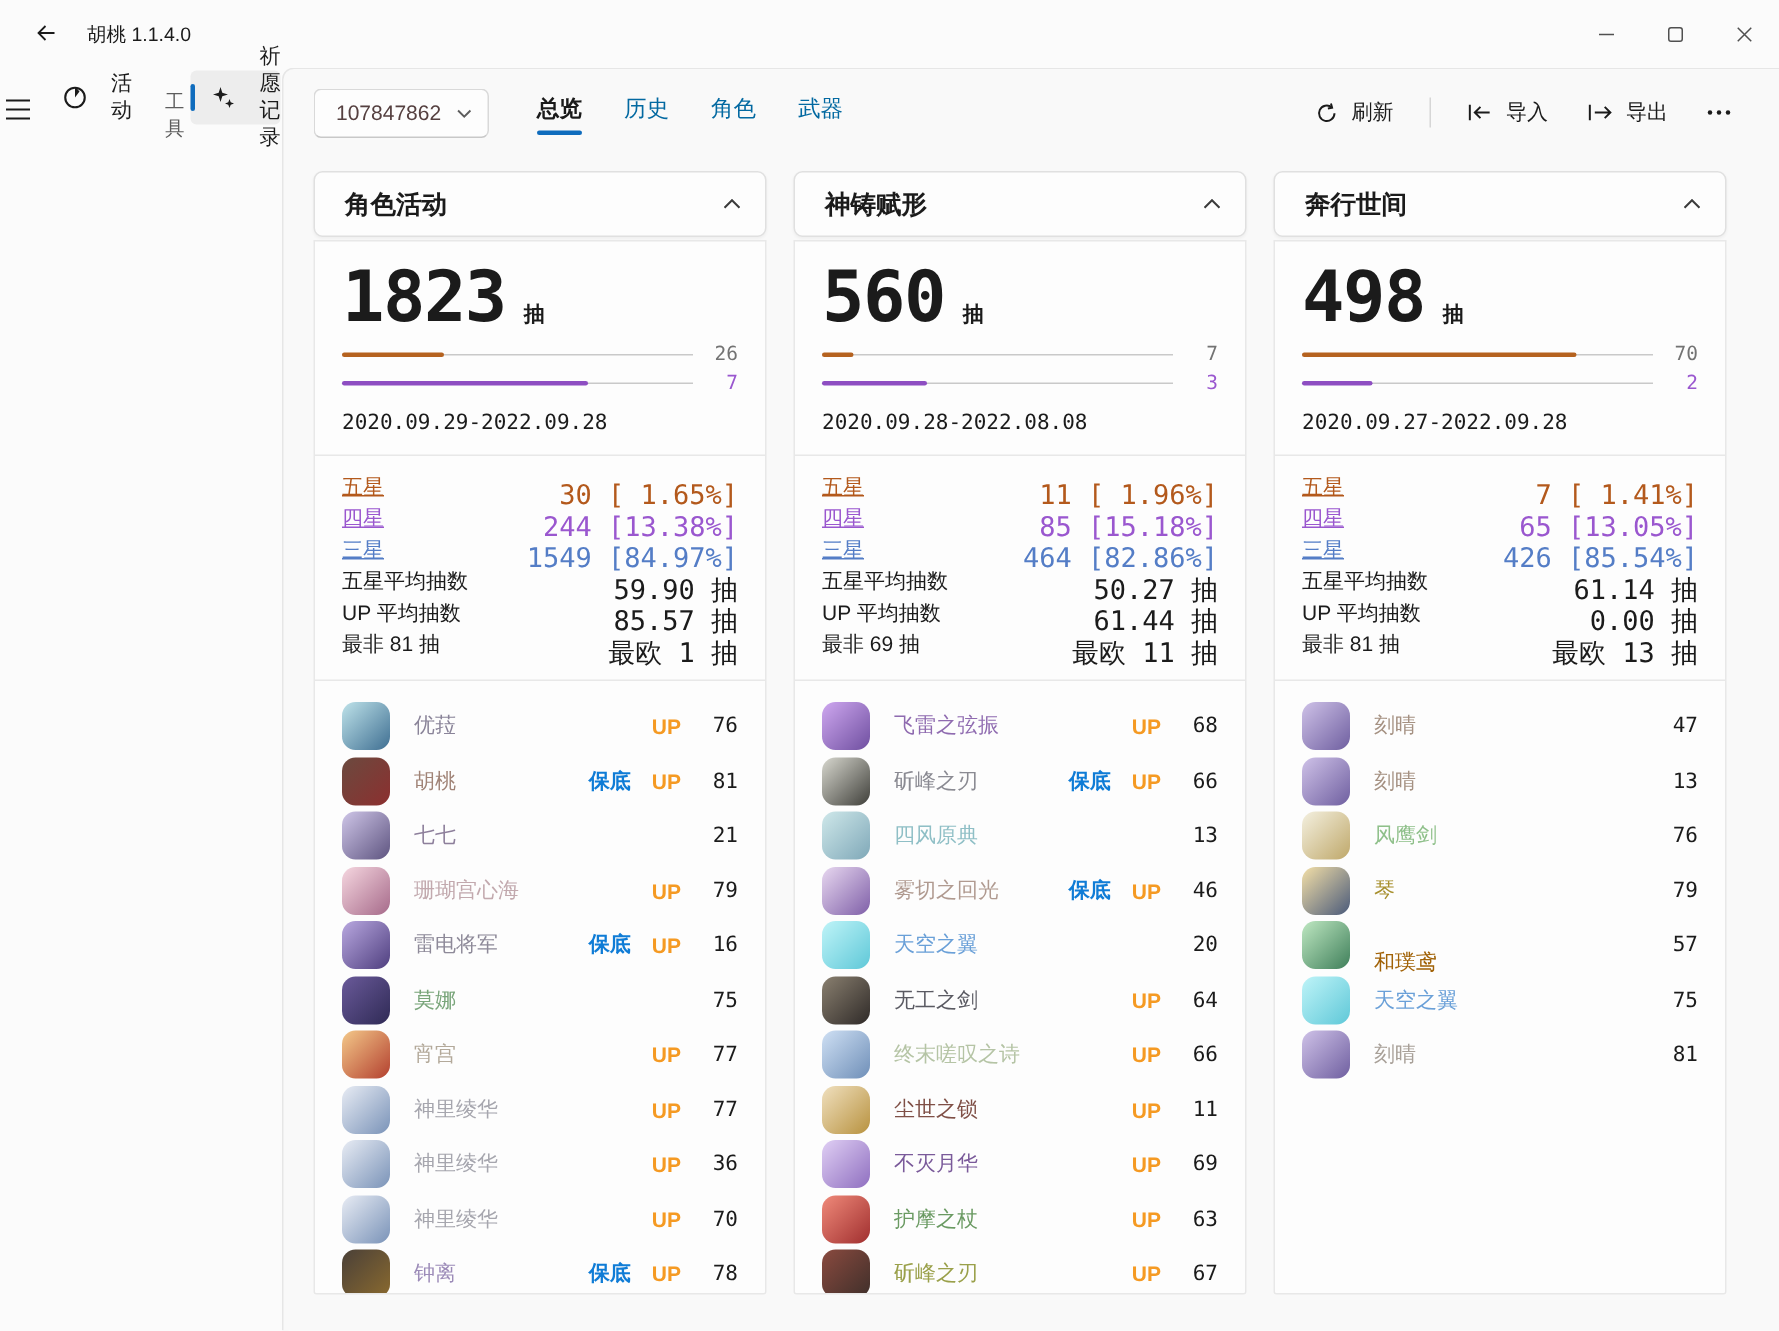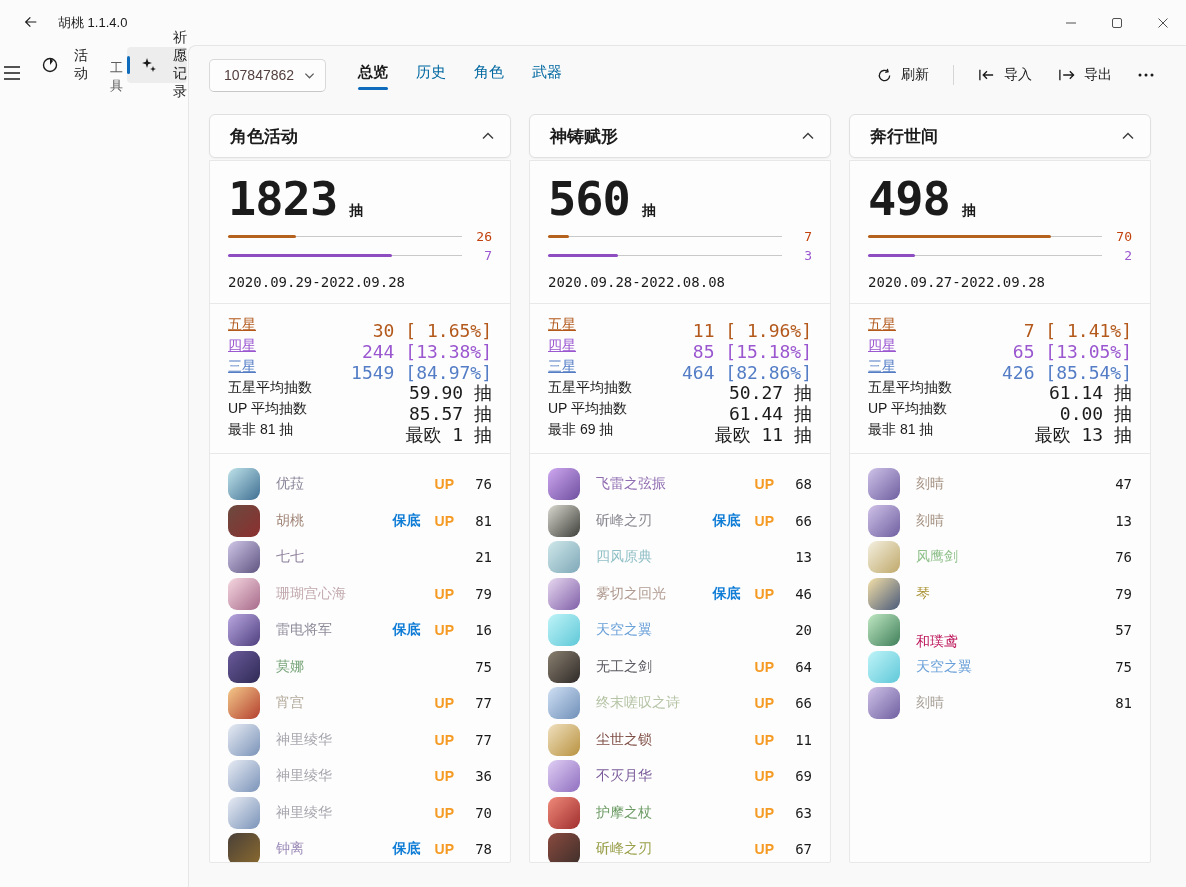--- a/index.html
+++ b/index.html
@@ -65,21 +65,21 @@
   .big-row { display:flex; align-items:baseline; margin-top:2px; }
   .big-num { font-family:"DejaVu Sans Mono", monospace; font-size:47px; font-weight:600; letter-spacing:-1px; }
   .big-unit { font-size:14px; margin-left:12px; font-weight:600; }
   .pity-row { display:flex; align-items:center; height:17px; margin-top:2px; }
   .pity-track { flex:1; position:relative; height:4px; }
   .pity-track::before { content:""; position:absolute; left:0; right:0; top:1px; height:1px; background:#c9c9c9; }
   .pity-fill { position:absolute; left:0; top:0; height:3px; border-radius:2px; }
   .pity-fill.f5 { background:#b5621f; }
   .pity-fill.f4 { background:#8e4ec2; }
   .pity-val { width:30px; text-align:right; font-family:"DejaVu Sans Mono", monospace; font-size:13px; }
-  .pity-val.v5 { color:#c2410c; }
+  .pity-val.v5 { color:#737373; }
   .pity-val.v4 { color:#9a57cf; }
   .date-range { margin-top:10px; font-family:"DejaVu Sans Mono", monospace; font-size:14px; color:#1b1b1b; }
   .divider { height:1px; background:#e8e8e8; margin:13px -18px 10px -18px; }
   .stat-row { display:flex; justify-content:space-between; align-items:center; height:21px; }
   .stat-label { font-size:14px; }
   .stat-label.link { text-decoration:underline; }
   .stat-value { font-family:"DejaVu Sans Mono", monospace; font-size:18px; white-space:pre;margin-top:11px; }
   .star5 { color:#b3591c; } .star4 { color:#9a57cf; } .star3 { color:#547dc6; }
   .pull-list { flex:1; overflow:hidden; margin-top:2px; }
   .list-row { height:36.5px; display:flex; align-items:center; }
@@ -610,21 +610,21 @@
   </div>
             <div class="list-row">
     <span class="item-avatar" style="background: linear-gradient(135deg, rgb(244, 224, 168), rgb(74, 90, 122));"></span>
     <span class="item-name" style="color: rgb(168, 144, 47);">琴</span>
     <span class="spacer"></span>
 
     <span class="item-count">79</span>
   </div>
             <div class="list-row">
     <span class="item-avatar" style="background: linear-gradient(135deg, rgb(191, 232, 194), rgb(63, 127, 90));"></span>
-    <span class="item-name" style="color: #be185d; margin-top: 24px;">和璞鸢</span>
+    <span class="item-name" style="color: #a16207; margin-top: 24px;">和璞鸢</span>
     <span class="spacer"></span>
 
     <span class="item-count">57</span>
   </div>
             <div class="list-row">
     <span class="item-avatar" style="background: linear-gradient(135deg, rgb(191, 244, 248), rgb(95, 200, 216));"></span>
     <span class="item-name" style="color: rgb(106, 160, 216);">天空之翼</span>
     <span class="spacer"></span>
 
     <span class="item-count">75</span>

